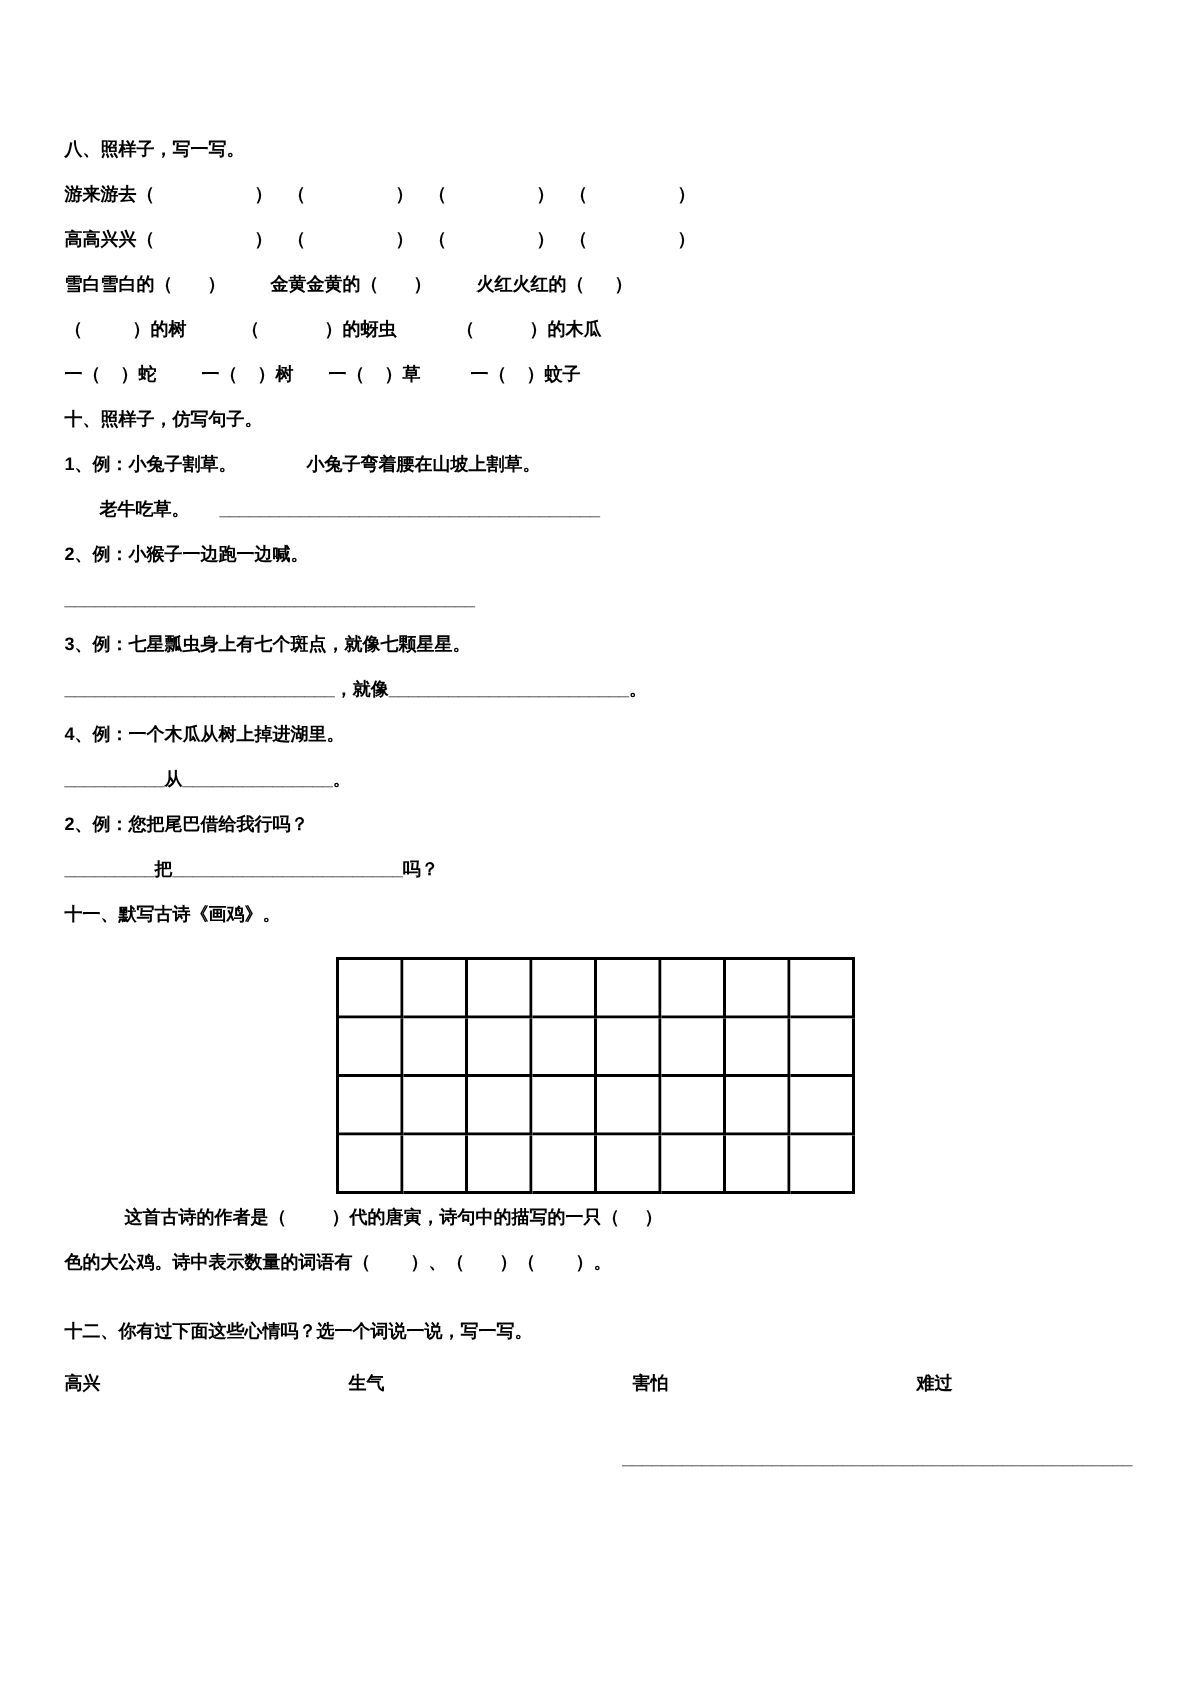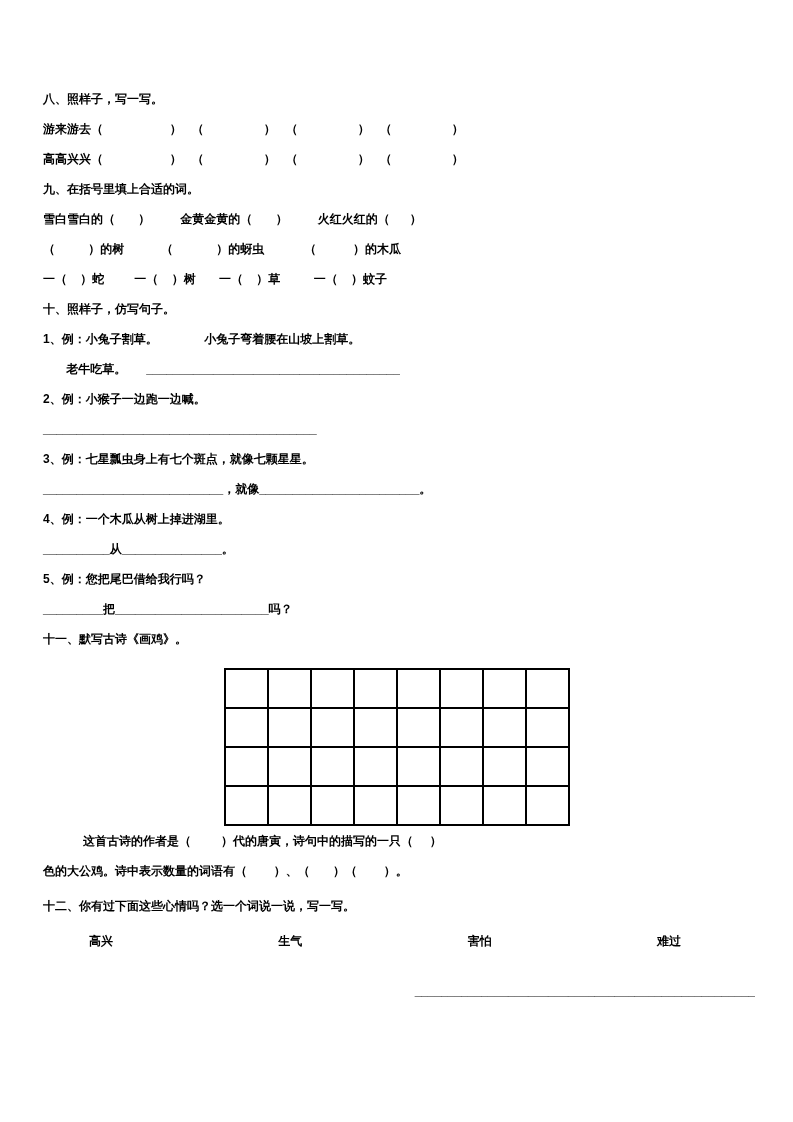--- a/index.html
+++ b/index.html
@@ -32,50 +32,48 @@
     border-right:2px solid #000;
     border-bottom:2px solid #000;
     background:#fff;
   }
   .words-row{
     display:flex;
     justify-content:space-between;
     width:592px;
     line-height:30px;
     margin-top:5px;
-    margin-left:46px;
   }
-  .mt5{margin-top:5px;}
+  .mt5{margin-top:16px;}
   .mt10{}
   .mt20{margin-top:20px;text-align:right;}
 </style>
 </head>
 <body>
 
 <div class="page">
 
   <div class="tline">八、照样子，写一写。</div>
   <div class="tline">游来游去（                    ）   （                  ）   （                  ）   （                  ）</div>
   <div class="tline">高高兴兴（                    ）   （                  ）   （                  ）   （                  ）</div>
 
-  <div class="tline">九、在括号里填上合适的词。</div>
   <div class="tline">雪白雪白的（       ）         金黄金黄的（       ）         火红火红的（      ）</div>
   <div class="tline">（          ）的树           （             ）的蚜虫            （           ）的木瓜</div>
   <div class="tline">一（    ）蛇         一（    ）树       一（    ）草          一（    ）蚊子</div>
 
   <div class="tline">十、照样子，仿写句子。</div>
   <div class="tline">1、例：小兔子割草。              小兔子弯着腰在山坡上割草。</div>
   <div class="tline">       老牛吃草。      ______________________________________</div>
   <div class="tline">2、例：小猴子一边跑一边喊。</div>
   <div class="tline">_________________________________________</div>
   <div class="tline">3、例：七星瓢虫身上有七个斑点，就像七颗星星。</div>
   <div class="tline">___________________________，就像________________________。</div>
   <div class="tline">4、例：一个木瓜从树上掉进湖里。</div>
   <div class="tline">__________从_______________。</div>
-  <div class="tline">5、例：您把尾巴借给我行吗？</div>
+  <div class="tline">2、例：您把尾巴借给我行吗？</div>
   <div class="tline">_________把_______________________吗？</div>
 
   <div class="tline">十一、默写古诗《画鸡》。</div>
   <div class="poem-grid" style="grid-template-columns: repeat(8, 43px);">
       <div class="grid-cell"></div>
       <div class="grid-cell"></div>
       <div class="grid-cell"></div>
       <div class="grid-cell"></div>
       <div class="grid-cell"></div>
       <div class="grid-cell"></div>

